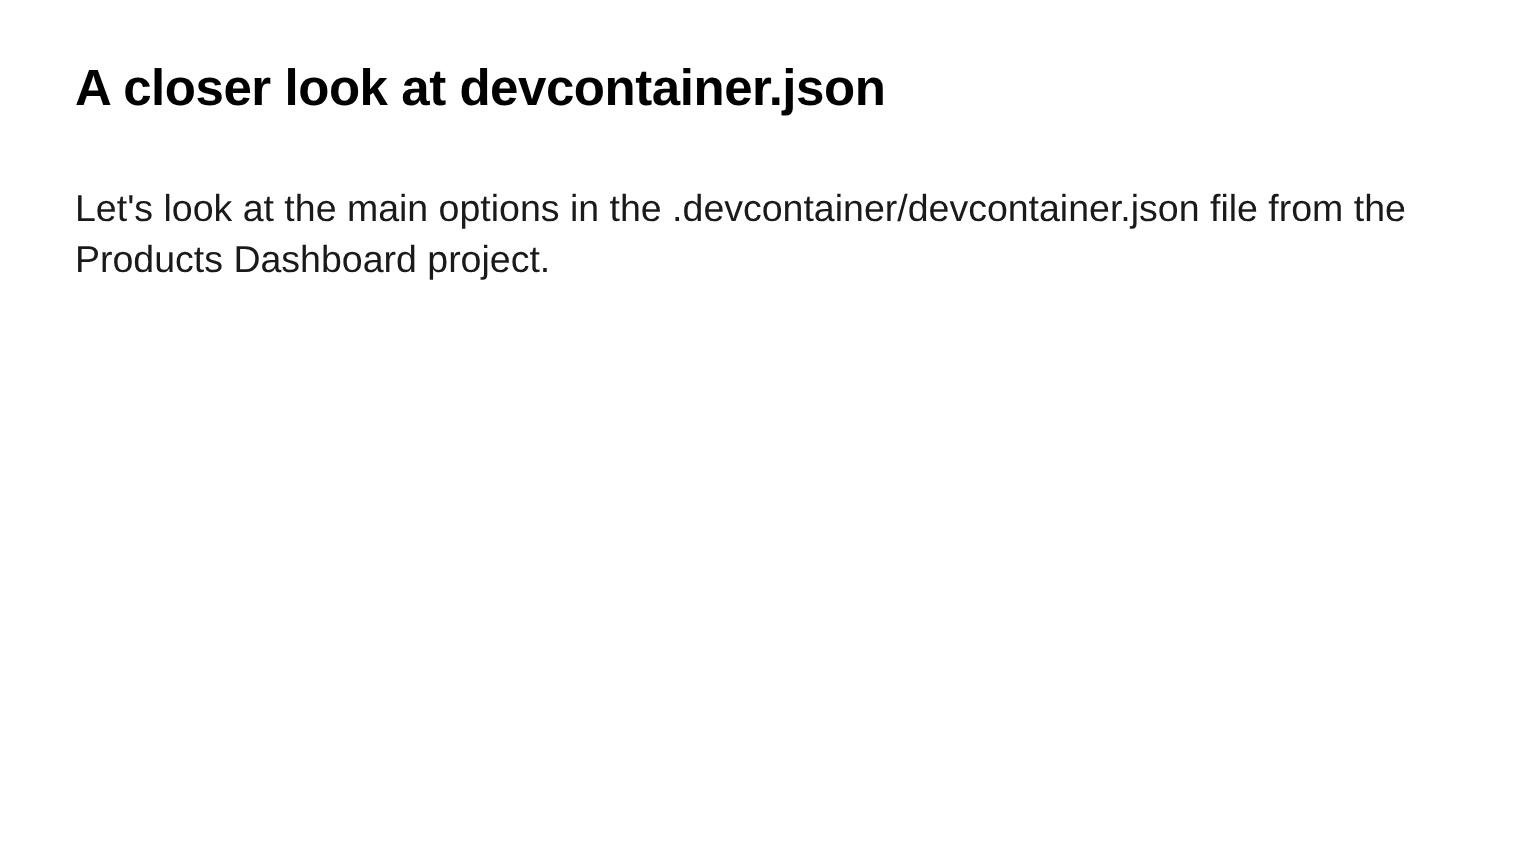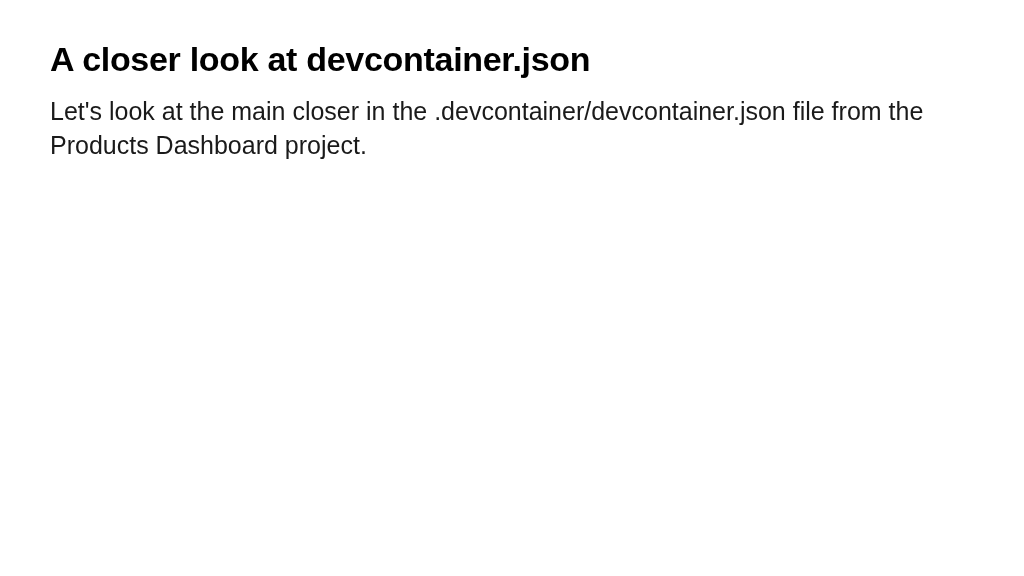--- a/index.html
+++ b/index.html
@@ -12,28 +12,28 @@
       height: 576px;
       background: #ffffff;
       font-family: "Segoe UI", -apple-system, BlinkMacSystemFont, sans-serif;
       padding: 40px 50px;
       color: #000000;
     }
     .heading {
       font-size: 34px;
       font-weight: 700;
       color: #000000;
-      margin-bottom: 16px;
+      margin-bottom: 44px;
       letter-spacing: -0.3px;
     }
     .body-text {
       font-size: 25px;
       font-weight: 400;
       color: #1a1a1a;
       line-height: 1.35;
       max-width: 900px;
     }
   </style>
 </head>
 <body>
 
 <h1 class="heading">A closer look at devcontainer.json</h1>
-<p class="body-text">Let's look at the main closer in the .devcontainer/devcontainer.json file from the Products Dashboard project.</p>
+<p class="body-text">Let's look at the main options in the .devcontainer/devcontainer.json file from the Products Dashboard project.</p>
 
 </body></html>

